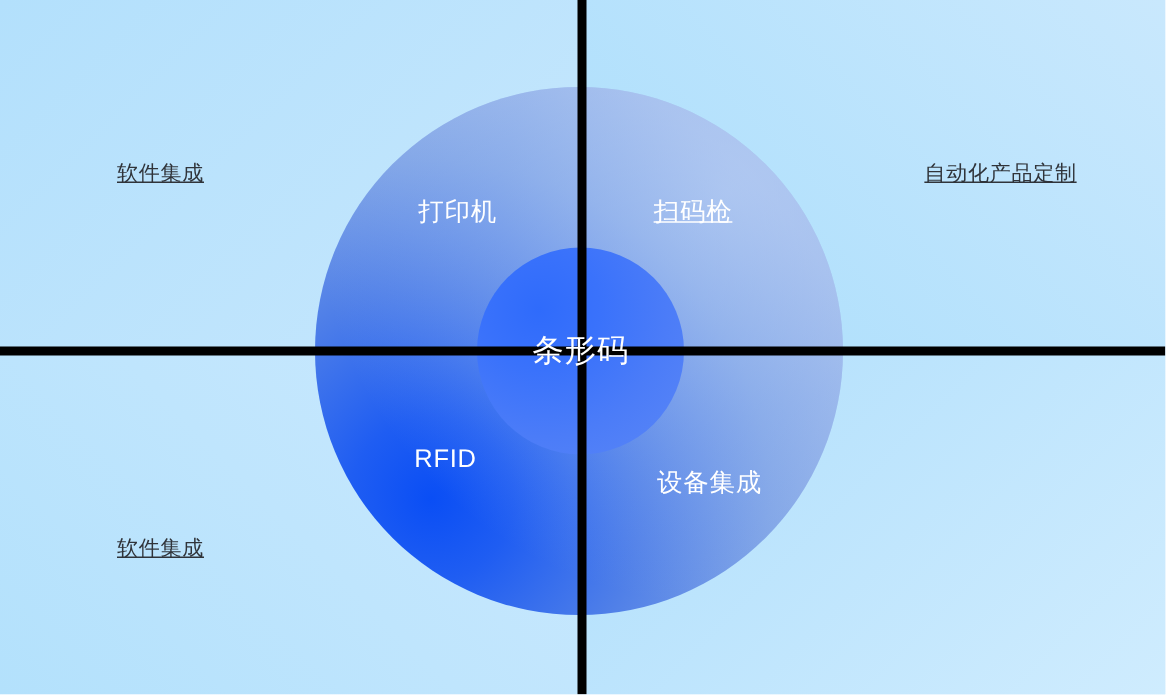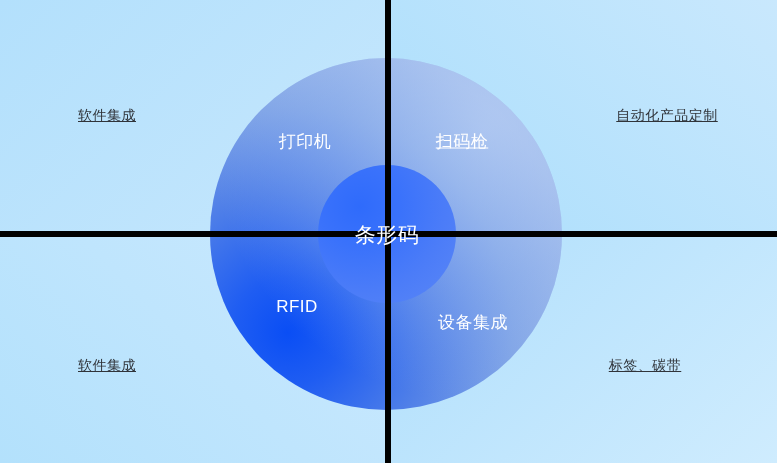--- a/index.html
+++ b/index.html
@@ -155,15 +155,14 @@
   <div class="inner-label" id="label-printer">打印机</div>
   <div class="inner-label" id="label-scanner">扫码枪</div>
   <div class="inner-label" id="label-rfid">RFID</div>
   <div class="inner-label" id="label-device-rental">设备集成</div>
 
   <div class="center-label" id="label-barcode">条形码</div>
 
   <div class="outer-label" id="label-software-integration">软件集成</div>
   <div class="outer-label" id="label-automation-custom">自动化产品定制</div>
   <div class="outer-label" id="label-device-integration">软件集成</div>
-  <div class="outer-label" id="label-labels-ribbons">标签、碳带</div>
 
 </div>
 
 </body></html>

